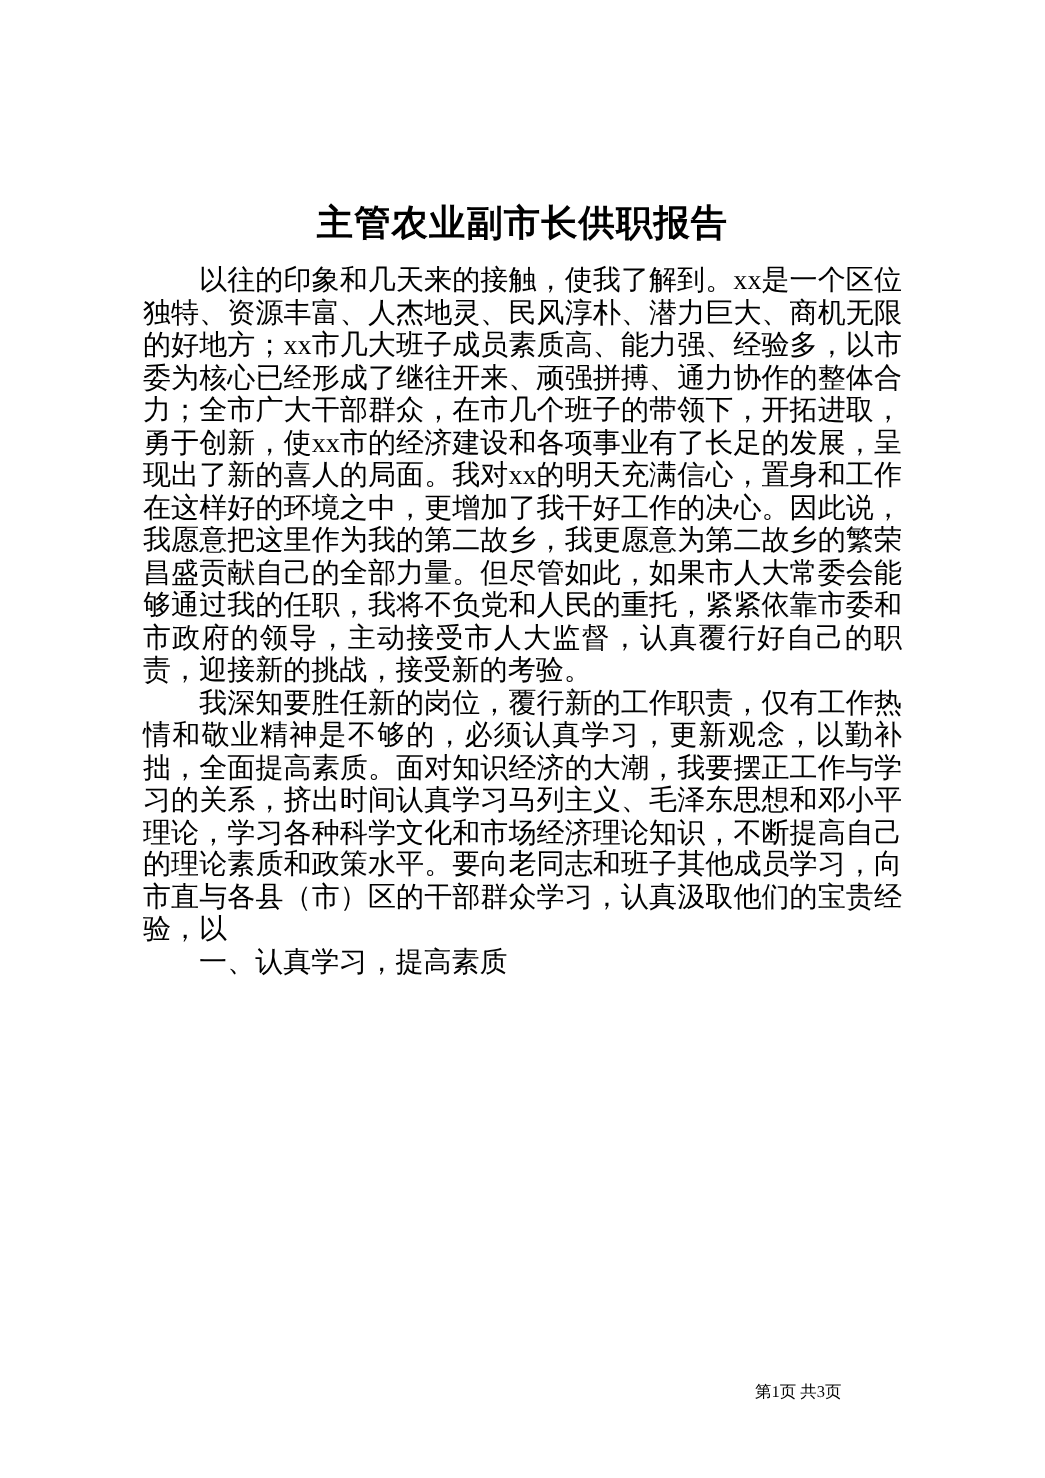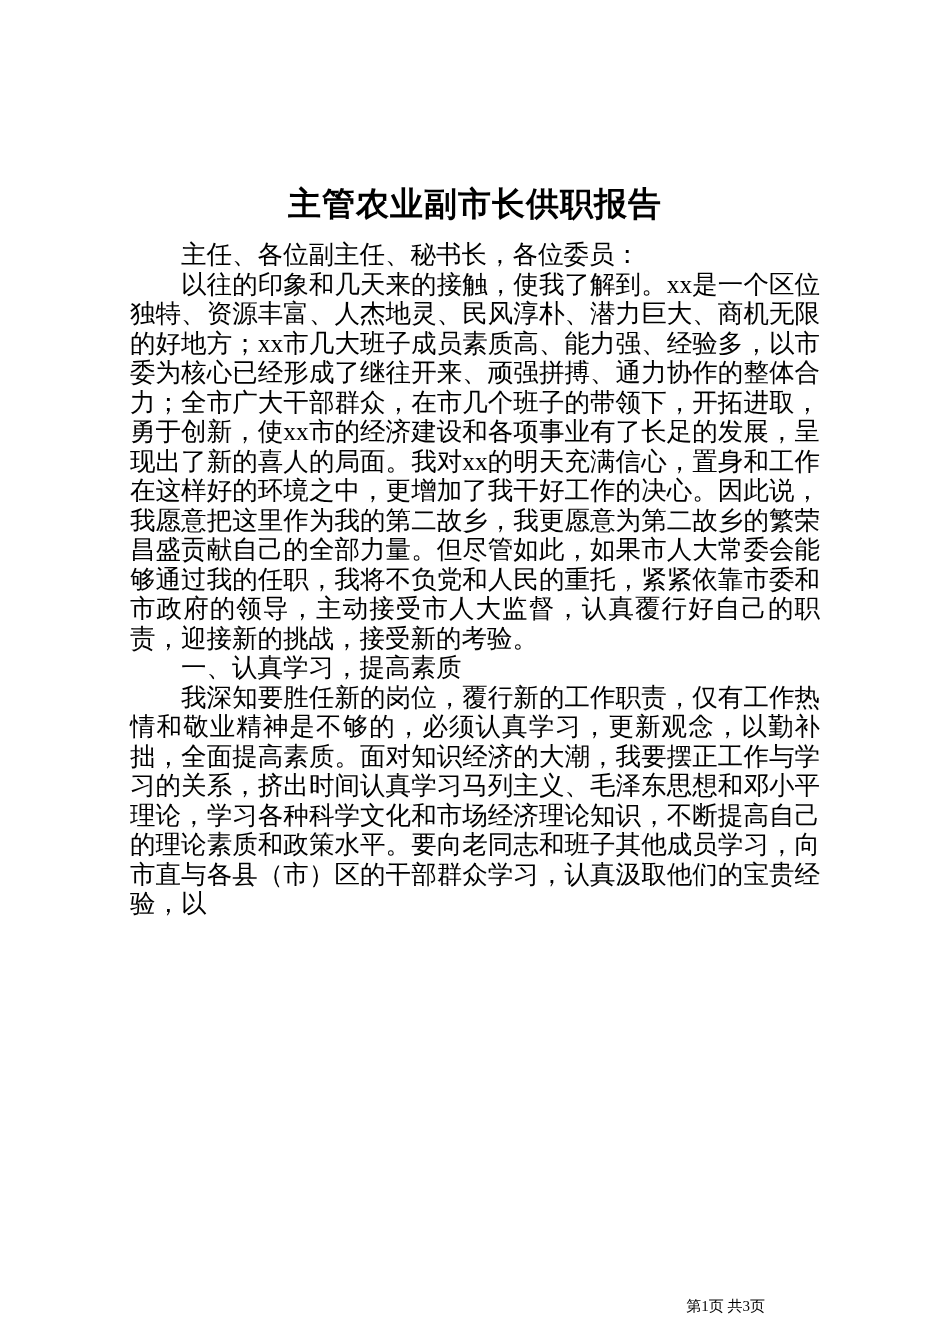--- a/index.html
+++ b/index.html
@@ -42,36 +42,35 @@
     font-size: 25.5px;
     line-height: 29.5px;
     margin: 0;
     text-indent: 2em;
     text-align: justify;
     text-justify: inter-ideograph;
     word-break: break-all;
   }
   .footer {
     position: absolute;
-    top: 1296px;
+    top: 1256px;
     right: 185px;
     font-size: 15px;
     line-height: 20px;
     color: #000000;
     white-space: nowrap;
   }
 </style>
 </head>
 <body>
 
 <div class="page">
   <div class="content">
     <h1 class="doc-title"><span>主管农业副市长供职报告</span></h1>
-    <p class="para">主任、各位副主任、秘书长，各位委员：</p>
     <p class="para">以往的印象和几天来的接触，使我了解到。xx是一个区位独特、资源丰富、人杰地灵、民风淳朴、潜力巨大、商机无限的好地方；xx市几大班子成员素质高、能力强、经验多，以市委为核心已经形成了继往开来、顽强拼搏、通力协作的整体合力；全市广大干部群众，在市几个班子的带领下，开拓进取，勇于创新，使xx市的经济建设和各项事业有了长足的发展，呈现出了新的喜人的局面。我对xx的明天充满信心，置身和工作在这样好的环境之中，更增加了我干好工作的决心。因此说，我愿意把这里作为我的第二故乡，我更愿意为第二故乡的繁荣昌盛贡献自己的全部力量。但尽管如此，如果市人大常委会能够通过我的任职，我将不负党和人民的重托，紧紧依靠市委和市政府的领导，主动接受市人大监督，认真覆行好自己的职责，迎接新的挑战，接受新的考验。</p>
+    <p class="para">我深知要胜任新的岗位，覆行新的工作职责，仅有工作热情和敬业精神是不够的，必须认真学习，更新观念，以勤补拙，全面提高素质。面对知识经济的大潮，我要摆正工作与学习的关系，挤出时间认真学习马列主义、毛泽东思想和邓小平理论，学习各种科学文化和市场经济理论知识，不断提高自己的理论素质和政策水平。要向老同志和班子其他成员学习，向市直与各县（市）区的干部群众学习，认真汲取他们的宝贵经验，以</p>
     <p class="para">一、认真学习，提高素质</p>
-    <p class="para">我深知要胜任新的岗位，覆行新的工作职责，仅有工作热情和敬业精神是不够的，必须认真学习，更新观念，以勤补拙，全面提高素质。面对知识经济的大潮，我要摆正工作与学习的关系，挤出时间认真学习马列主义、毛泽东思想和邓小平理论，学习各种科学文化和市场经济理论知识，不断提高自己的理论素质和政策水平。要向老同志和班子其他成员学习，向市直与各县（市）区的干部群众学习，认真汲取他们的宝贵经验，以</p>
   </div>
 
   <div class="footer">
     <span>第1页 共3页</span>
   </div>
 </div>
 
 </body></html>

